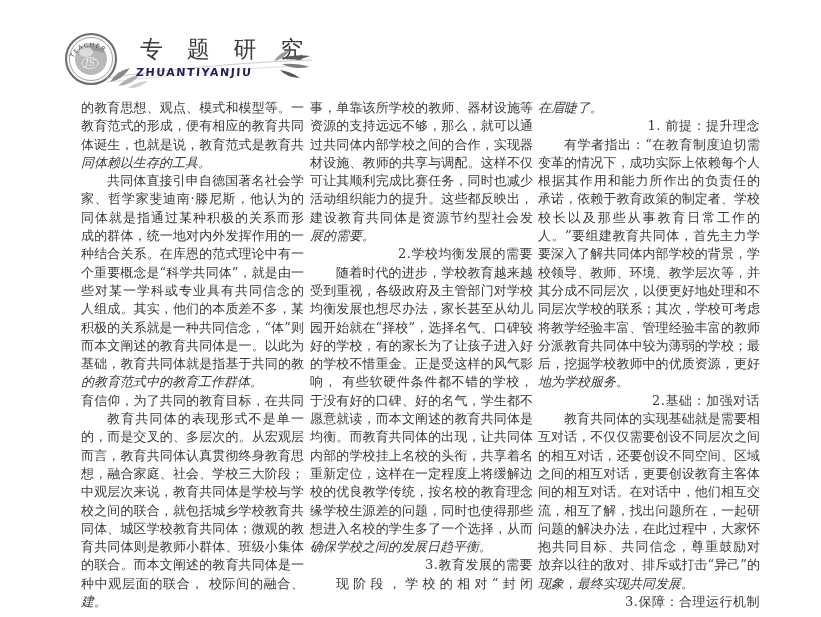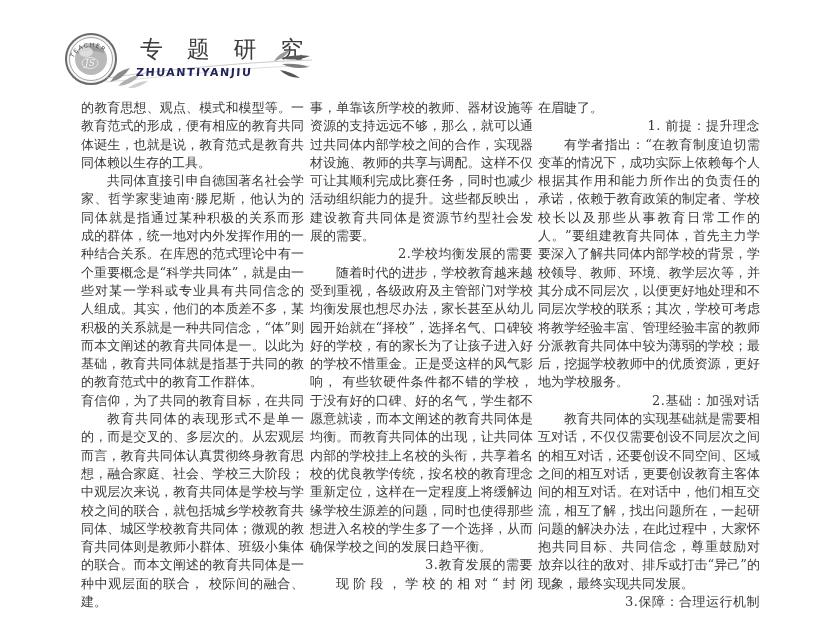--- a/index.html
+++ b/index.html
@@ -31,21 +31,21 @@
   .col-1 { left: 81px; }
   .col-2 { left: 310px; }
   .col-3 { left: 538px; width: 222px; }
 
   .line {
     height: 18.3px; line-height: 18.3px;
     overflow: hidden;
   }
   .line.full  { text-align: justify; text-align-last: justify; }
   .line.first { text-align: justify; text-align-last: justify; text-indent: 2em; }
-  .line.end   { text-align: left; }
+  .line.end   { text-align: left; font-style: italic; }
   .line.head  { text-align: right; text-indent: 2em; letter-spacing: 0.5px; }
 </style>
 </head>
 <body>
 
 <div class="header">
 
   <svg class="logo-badge" viewBox="0 0 54 54">
     <circle cx="27" cy="27" r="25" fill="#f5f5f5" stroke="#6a6a6a" stroke-width="2"></circle>
     <circle cx="27" cy="27" r="21.5" fill="#ffffff" stroke="#8a8a8a" stroke-width="0.8"></circle>
@@ -123,22 +123,22 @@
     <div class="line full">受到重视，各级政府及主管部门对学校</div>
     <div class="line full">均衡发展也想尽办法，家长甚至从幼儿</div>
     <div class="line full">园开始就在“择校”，选择名气、口碑较</div>
     <div class="line full">好的学校，有的家长为了让孩子进入好</div>
     <div class="line full">的学校不惜重金。正是受这样的风气影</div>
     <div class="line full">响， 有些软硬件条件都不错的学校，由</div>
     <div class="line full">于没有好的口碑、好的名气，学生都不</div>
     <div class="line full">愿意就读，而本文阐述的教育共同体是一</div>
     <div class="line full">均衡。而教育共同体的出现，让共同体</div>
     <div class="line full">内部的学校挂上名校的头衔，共享着名</div>
+    <div class="line full">重新定位，这样在一定程度上将缓解边</div>
     <div class="line full">校的优良教学传统，按名校的教育理念</div>
-    <div class="line full">重新定位，这样在一定程度上将缓解边</div>
     <div class="line full">缘学校生源差的问题，同时也使得那些</div>
     <div class="line full">想进入名校的学生多了一个选择，从而</div>
     <div class="line end">确保学校之间的发展日趋平衡。</div>
     <div class="line head">3.教育发展的需要</div>
     <div class="line first">现阶段，学校的相对“封闭性”和“自</div>
   </div>
 <div class="col col-3">
     <div class="line end">在眉睫了。</div>
     <div class="line head">1. 前提：提升理念</div>
     <div class="line first">有学者指出：“在教育制度迫切需要</div>

